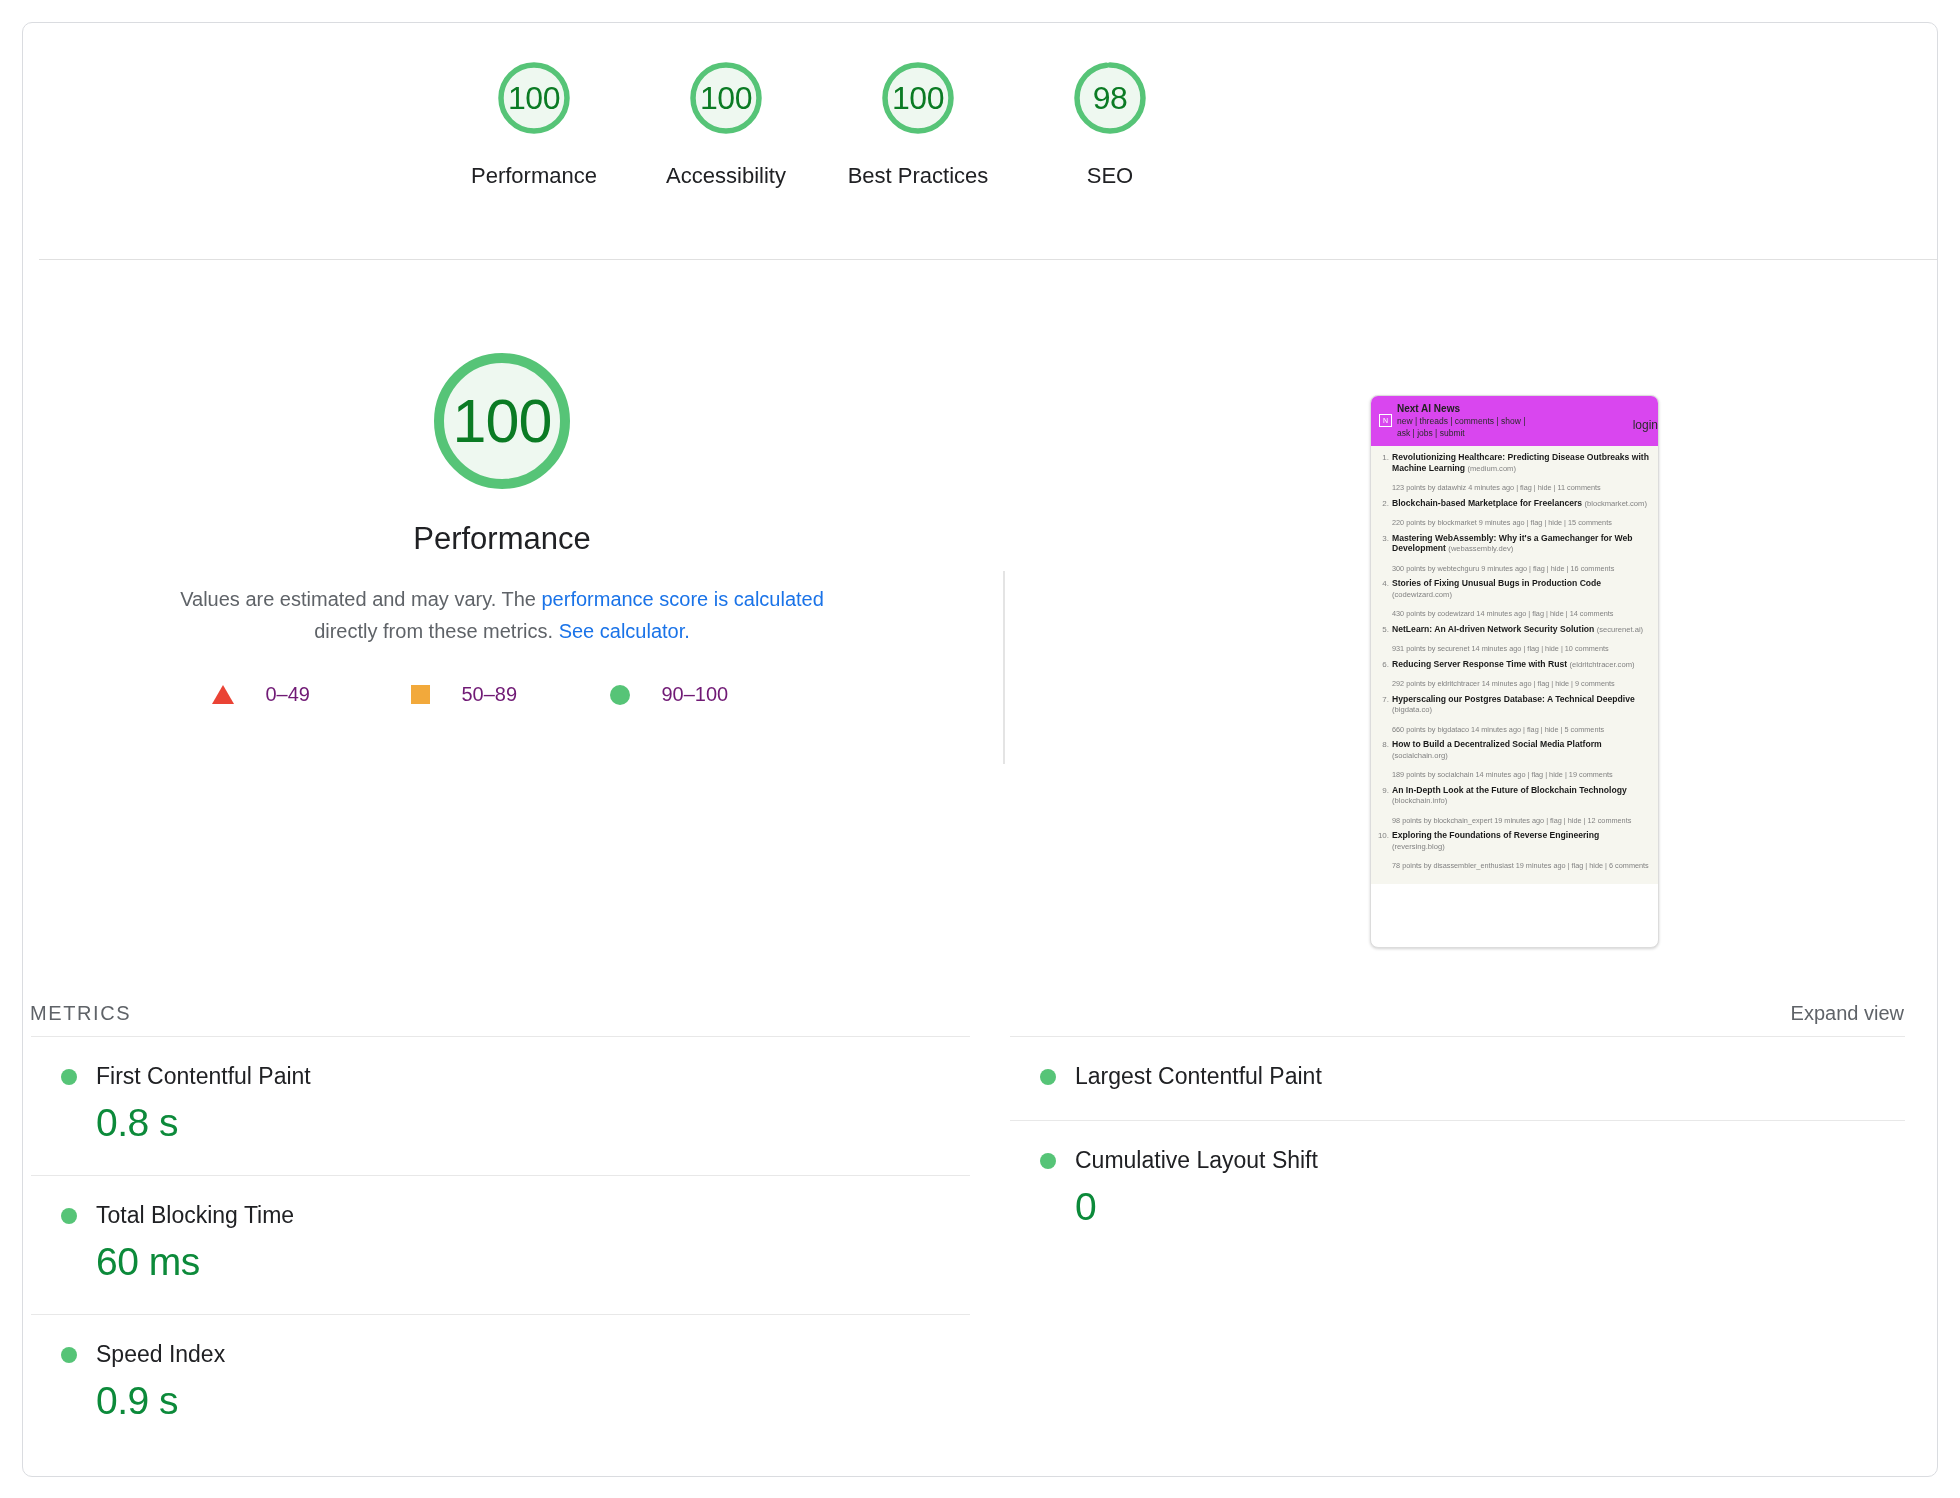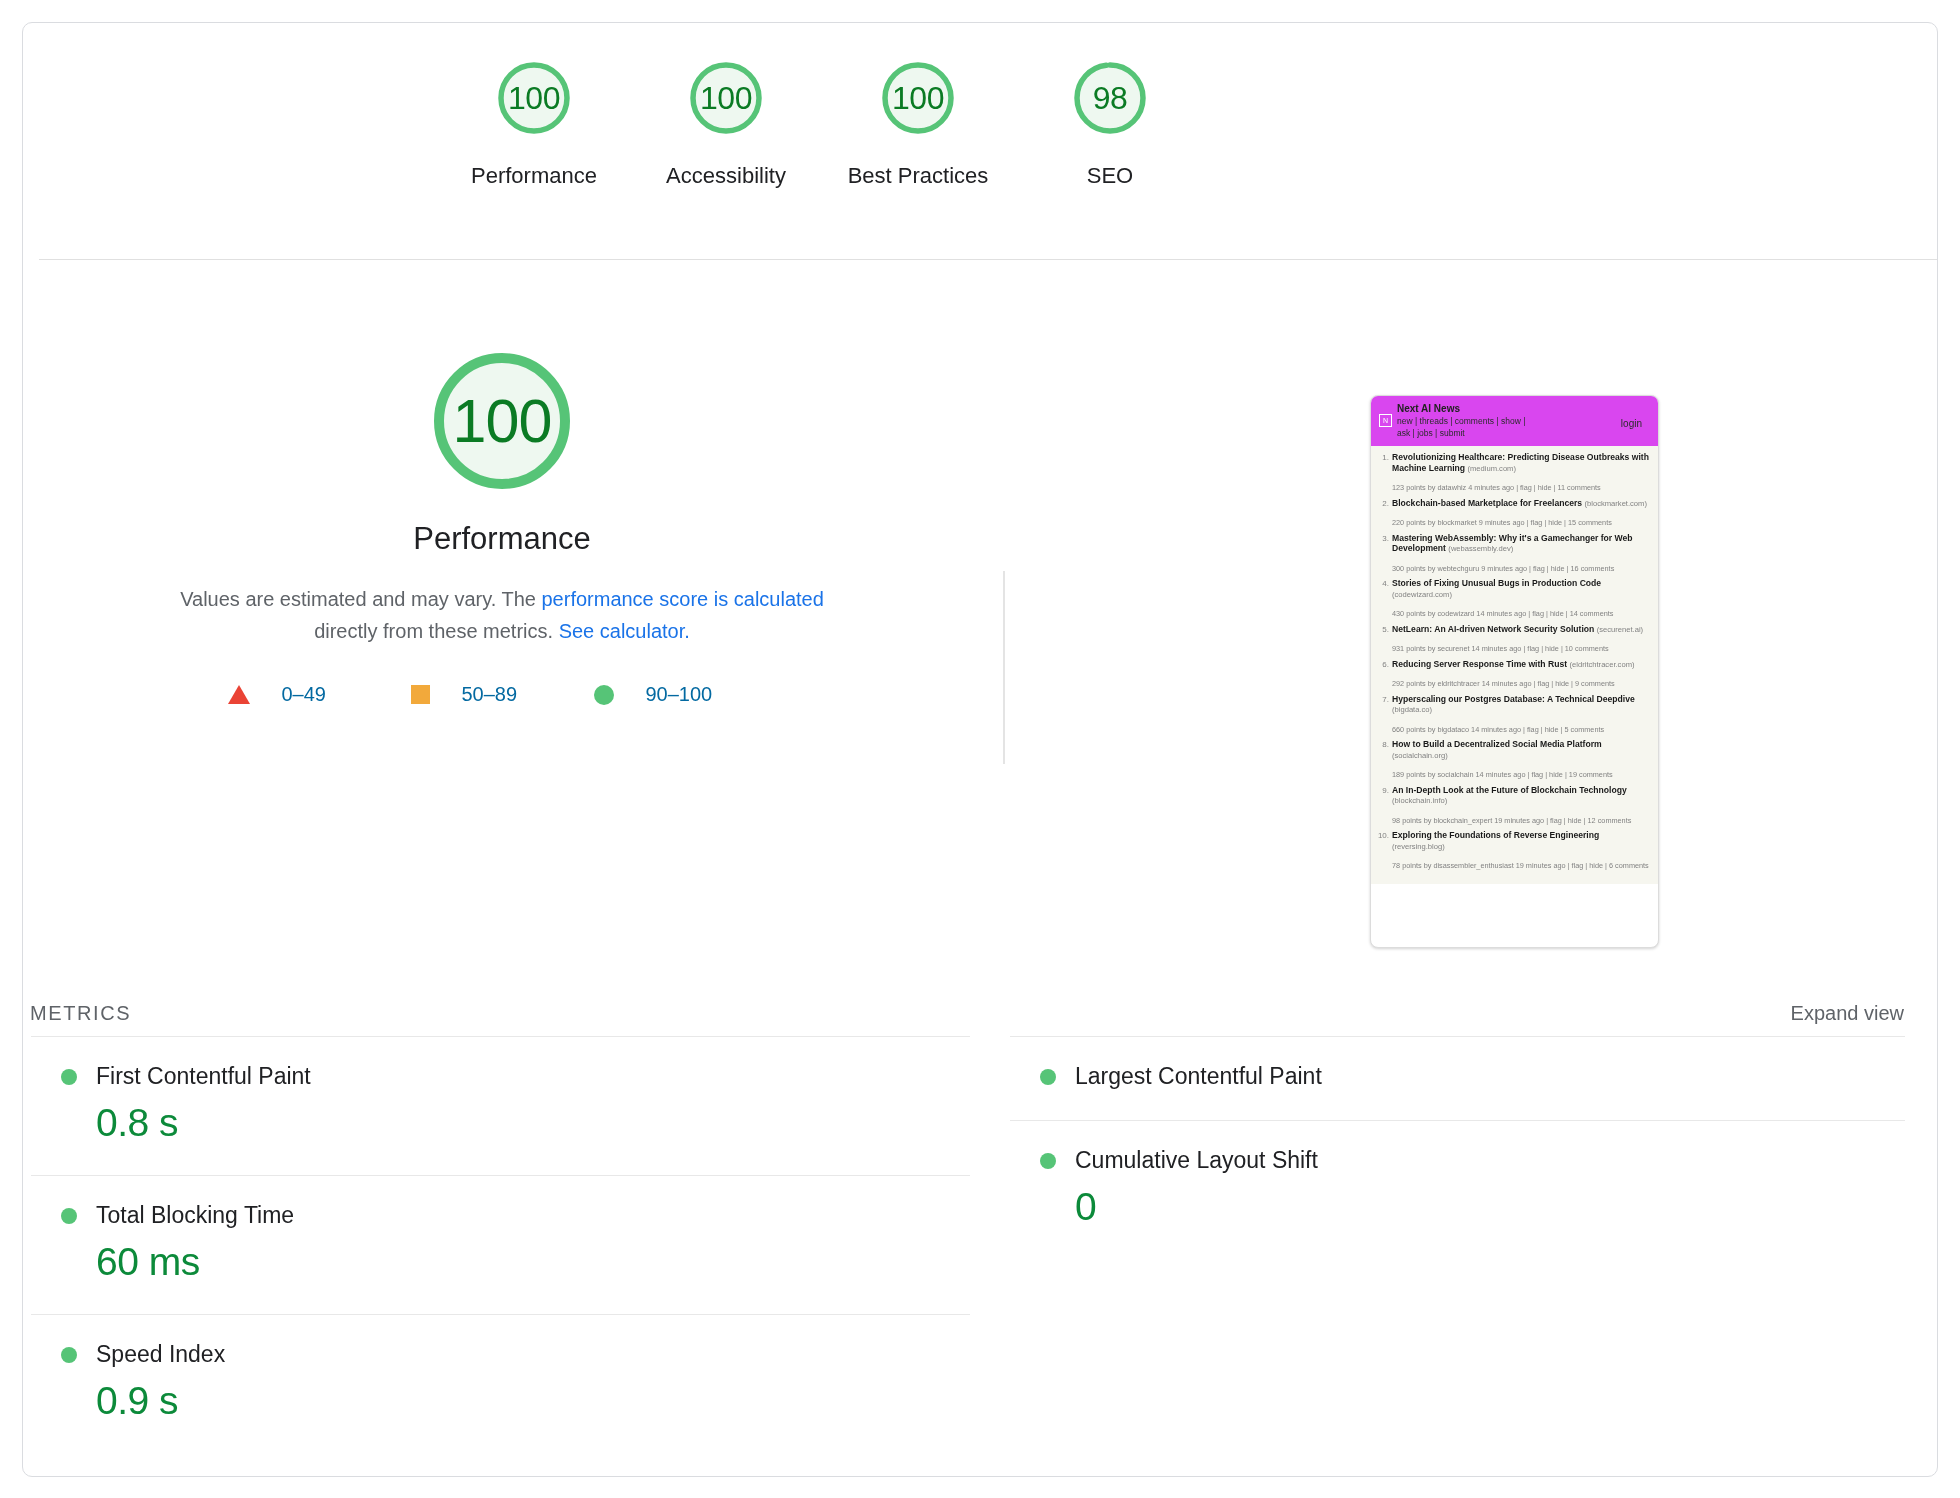--- a/index.html
+++ b/index.html
@@ -106,23 +106,23 @@
     font-size: 20px;
     line-height: 1.6;
     color: #5f6368;
   }
   .cat-desc a { color: #1a73e8; text-decoration: none; }
 
   .legend {
     margin-top: 36px;
     display: flex;
     align-items: center;
-    gap: 0px;
+    gap: 16px;
     font-size: 20px;
-    color: #0369a1;
+    color: #701a75;
   }
   .legend-item { display: flex; align-items: center; width: 183px; }
   .legend-item .ltxt { margin-left: 32px; }
   .sw-tri {
     width: 0; height: 0;
     border-left: 11px solid transparent;
     border-right: 11px solid transparent;
     border-bottom: 19px solid #ea4335;
   }
   .sw-sq { width: 19px; height: 19px; background: #f2a93b; }
@@ -172,22 +172,22 @@
     line-height: 13px;
   }
   .hn-nav {
     font-size: 8.5px;
     color: #2b2b2b;
     line-height: 11px;
     margin-top: 1px;
   }
   .hn-login {
     position: absolute;
-    right: 16px; top: 22px;
-    font-size: 10px;
+    right: 0; top: 22px;
+    font-size: 12px;
     color: #2b2b2b;
   }
   .hn-list {
     background: #f6f6ef;
     padding: 6px 6px 8px 6px;
   }
   .hn-row { display: flex; margin-bottom: 5px; }
   .hn-rank {
     width: 15px;
     flex: 0 0 auto;

